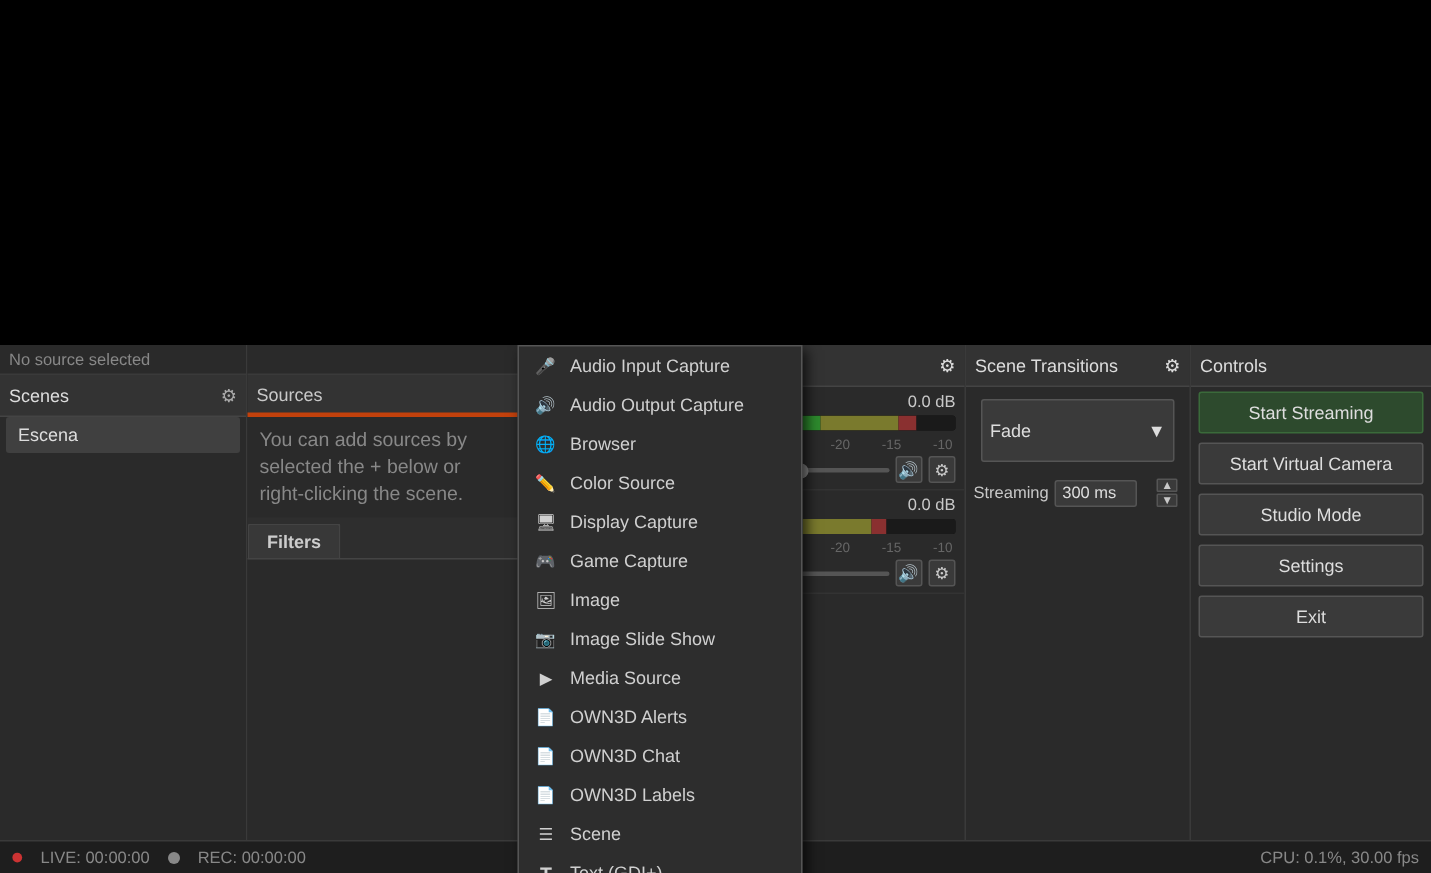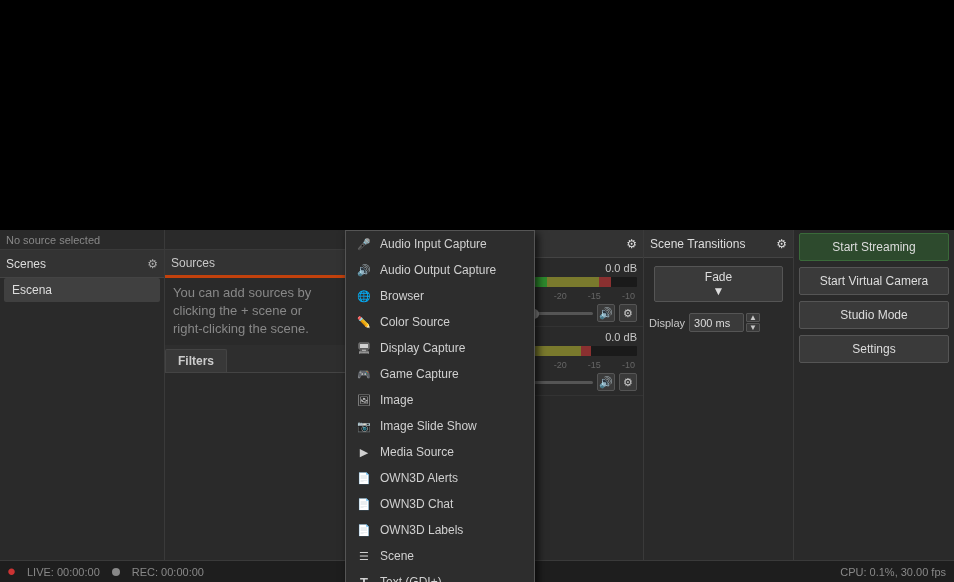--- a/index.html
+++ b/index.html
@@ -239,29 +239,28 @@
       cursor: pointer;
       font-size: 11px;
       color: #ccc;
     }
 
     
     .transition-select {
       background: #3a3a3a;
       border: 1px solid #555;
       color: #ddd;
-      padding: 3px 5px;
+      padding: 13px 5px;
       margin: 4px 5px;
       font-size: 12px;
       border-radius: 2px;
       width: calc(100% - 10px);
       display: flex;
       align-items: center;
       justify-content: space-between;
-      flex-direction: column;
     }
 
     .duration-row {
       display: flex;
       align-items: center;
       padding: 3px 5px;
       gap: 4px;
       font-size: 11px;
     }
 
@@ -350,21 +349,21 @@
   </div>
 
   <div id="sources-area">
     <div class="sources-top-label"></div>
     <div style="height:28px; background:#333; border-bottom:3px solid #c2410c; display:flex; align-items:center; justify-content:space-between; padding:0 6px;">
       <span>Sources</span>
       <span style="cursor:pointer;color:#aaa;">⚙</span>
     </div>
     <div class="sources-text">
       <span>You can add sources by</span><br>
-      <span>clicking the + scene or</span><br>
+      <span>selected the + below or</span><br>
       <span>right-clicking the scene.</span>
     </div>
 
     <div id="filters-bar">
       <div class="filter-tab">
         <span>Filters</span>
       </div>
     </div>
 
     <div style="flex:1;"></div>
@@ -517,44 +516,50 @@
       <span>Scene Transitions</span>
       <span style="cursor:pointer;">⚙</span>
     </div>
     <div style="padding:4px 5px;">
       <div class="transition-select">
         <span>Fade</span>
         <span>▼</span>
       </div>
     </div>
     <div class="duration-row">
-      <span>Display</span>
-      <div style="display:flex; gap:2px;">
+      <span>Streaming</span>
+      <div style="display:flex; align-items:center; gap:13px;">
         <input class="duration-input" type="text" value="300 ms" style="background: rgb(58, 58, 58); border: 1px solid rgb(85, 85, 85); color: rgb(221, 221, 221); padding: 2px 4px; font-size: 11px; width: 55px; border-radius: 2px; outline: none;">
         <div style="display:flex;flex-direction:column;gap:1px;">
           <div style="width:14px;height:9px;background:#3a3a3a;border:1px solid #555;border-radius:1px;display:flex;align-items:center;justify-content:center;cursor:pointer;font-size:8px;">▲</div>
           <div style="width:14px;height:9px;background:#3a3a3a;border:1px solid #555;border-radius:1px;display:flex;align-items:center;justify-content:center;cursor:pointer;font-size:8px;">▼</div>
         </div>
       </div>
     </div>
   </div>
 
   <div id="controls-panel">
+    <div class="panel-header">
+      <span>Controls</span>
+    </div>
     <button class="controls-btn streaming">
       <span>Start Streaming</span>
     </button>
     <button class="controls-btn">
       <span>Start Virtual Camera</span>
     </button>
     <button class="controls-btn">
       <span>Studio Mode</span>
     </button>
     <button class="controls-btn">
       <span>Settings</span>
     </button>
+    <button class="controls-btn">
+      <span>Exit</span>
+    </button>
   </div>
 
 </div>
 
 <div id="status-bar">
   <span style="font-size:14px;color:#cc3333;">⏺</span>
   <span>LIVE: 00:00:00</span>
   <span class="status-dot rec"></span>
   <span>REC: 00:00:00</span>
   <span style="flex:1;"></span>

